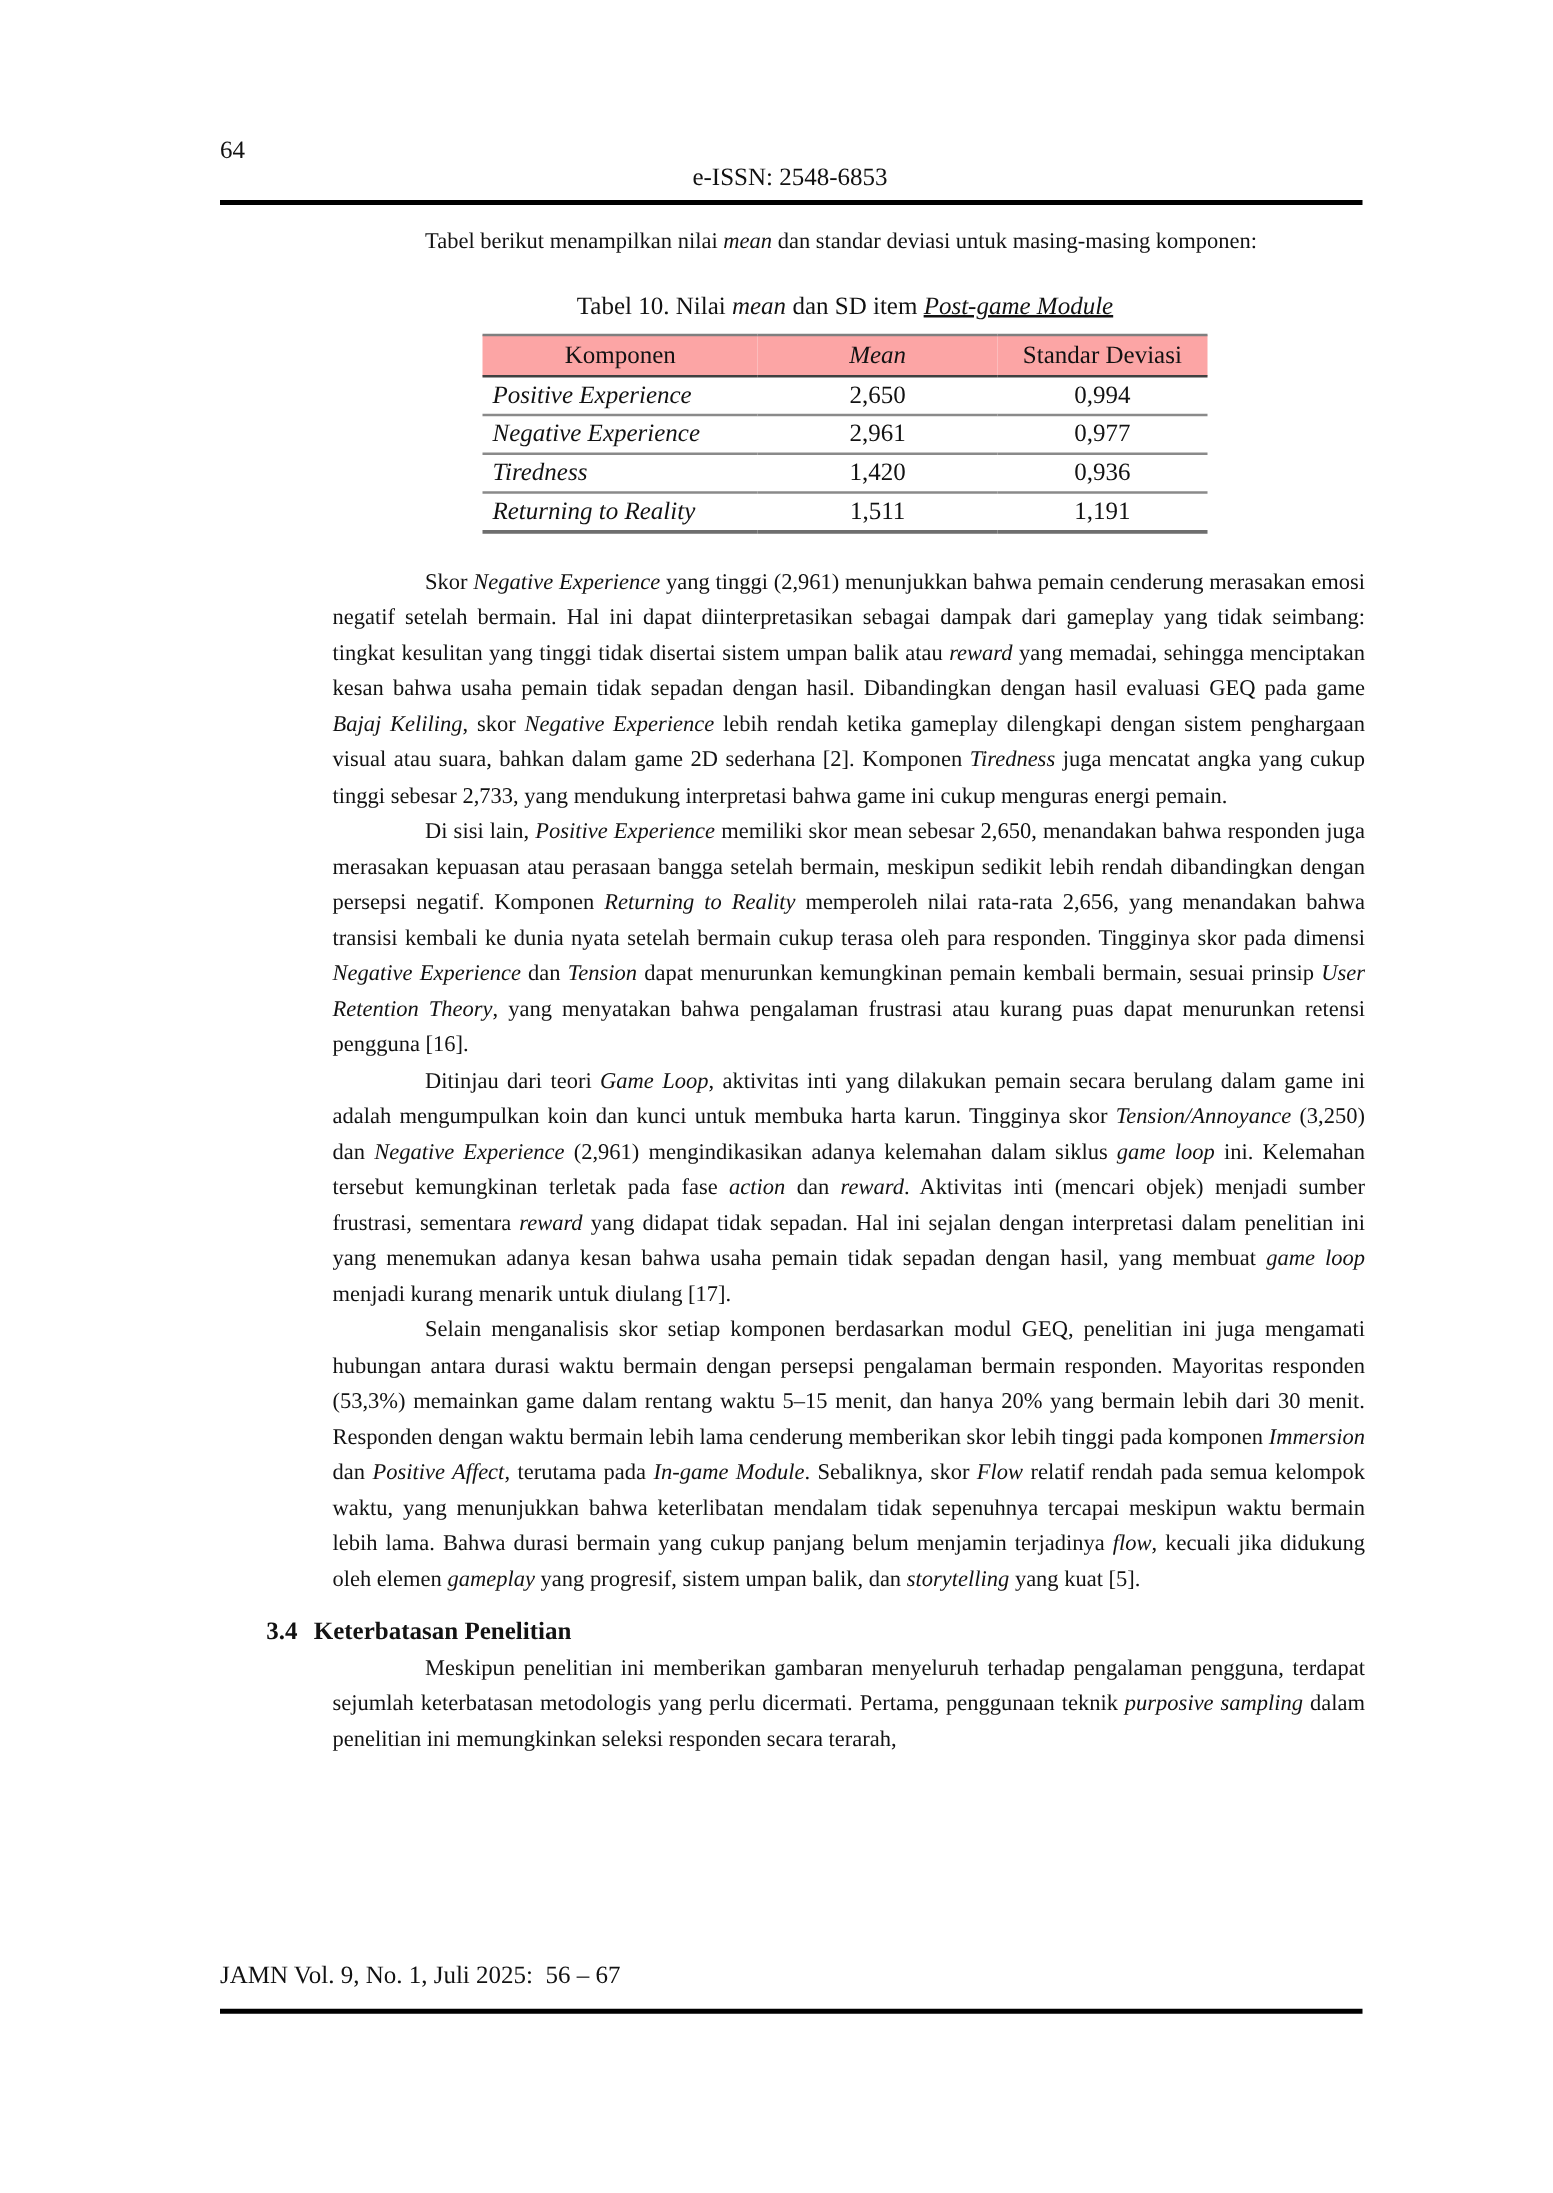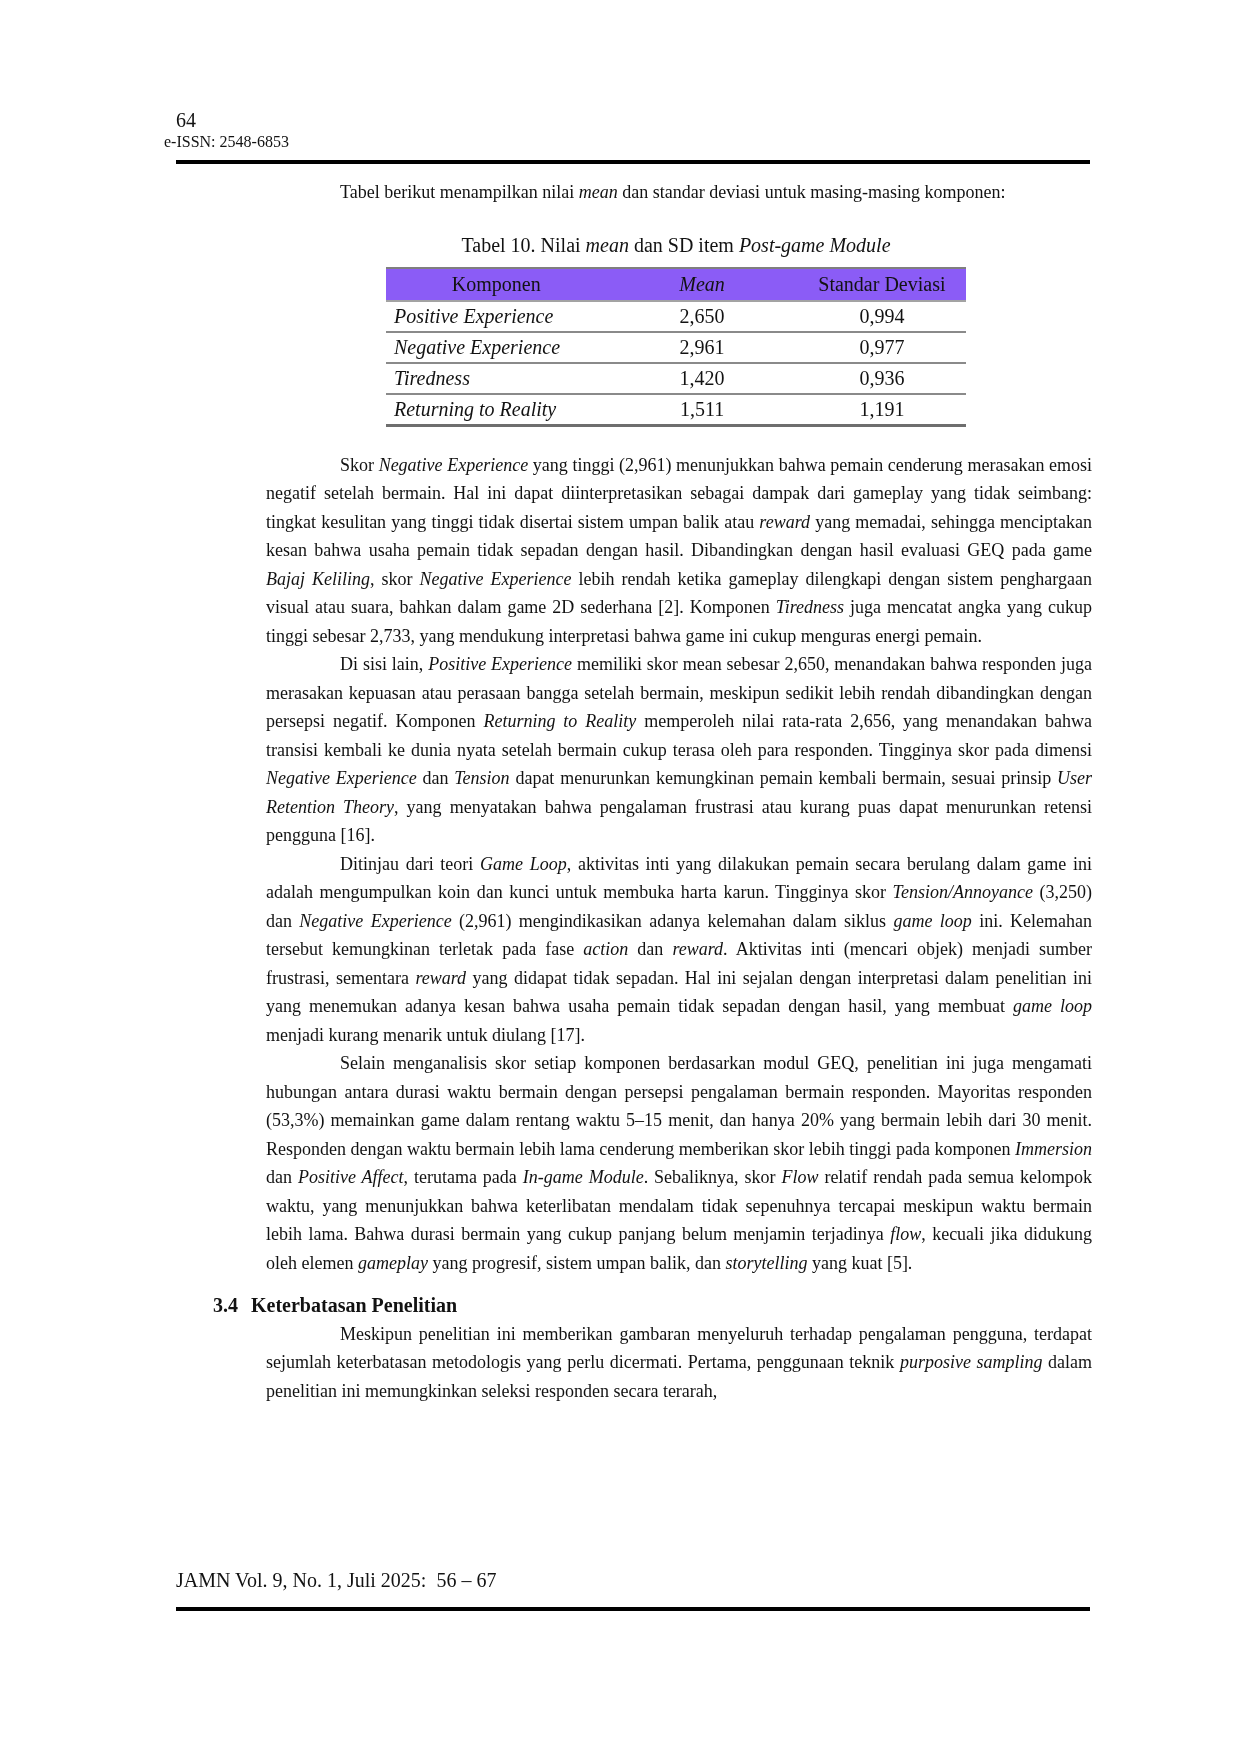--- a/index.html
+++ b/index.html
@@ -9,22 +9,22 @@
     background:#ffffff;
     font-family:"Liberation Serif", serif;
     color:#121212;
     overflow:hidden;
   }
   .page-number{
     position:absolute;left:176px;top:108px;
     font-size:20px;line-height:24px;
   }
   .issn{
-    position:absolute;left:164px;top:130px;width:914px;
-    font-size:16px;line-height:24px;
+    position:absolute;left:175px;top:130px;width:914px;
+    text-align:center;font-size:20px;line-height:24px;
   }
   .rule{
     position:absolute;left:176px;width:914px;height:4px;
     background:#000000;
   }
   .rule-top{top:160px;}
   .rule-bottom{top:1607px;}
   .content{
     position:absolute;left:266px;top:178px;width:826px;
   }
@@ -44,24 +44,24 @@
   }
   table.geq{
     margin-left:120px;
     width:580px;
     border-collapse:collapse;
     font-size:20px;
     border-top:2px solid #7f7f7f;
     border-bottom:3px solid #6e6e6e;
   }
   table.geq th{
-    background:#8b5cf6;
+    background:#fca5a5;
     font-weight:normal;
     height:31px;
-    border-bottom:2px solid #a3a3a3;
+    border-bottom:2px solid #404040;
     padding:0;
   }
   table.geq td{
     height:29px;
     border-bottom:2px solid #8a8a8a;
     padding:0;
   }
   table.geq tr:last-child td{border-bottom:none;}
   .c{text-align:center;}
   .left{text-align:left;padding-left:8px !important;}
@@ -89,21 +89,21 @@
 <div class="page">
 
   <div class="page-number">64</div>
   <div class="issn">e-ISSN: 2548-6853</div>
   <div class="rule rule-top"></div>
 
   <div class="content">
 
     <p class="para indent"><span>Tabel berikut menampilkan nilai </span><span style="font-style: italic;">mean</span><span> dan standar deviasi untuk masing-masing komponen:</span></p>
 
-    <div class="caption"><span>Tabel 10. Nilai </span><span style="font-style: italic;">mean</span><span> dan SD item </span><span style="font-style: italic;">Post-game Module</span></div>
+    <div class="caption"><span>Tabel 10. Nilai </span><span style="font-style: italic;">mean</span><span> dan SD item </span><span style="font-style: italic; text-decoration: underline;">Post-game Module</span></div>
 
     <table class="geq">
       <colgroup>
         <col class="col-komponen">
           <col class="col-mean">
           <col class="col-sd">
       </colgroup>
       <thead>
         <tr>
           <th class="c">Komponen</th>

